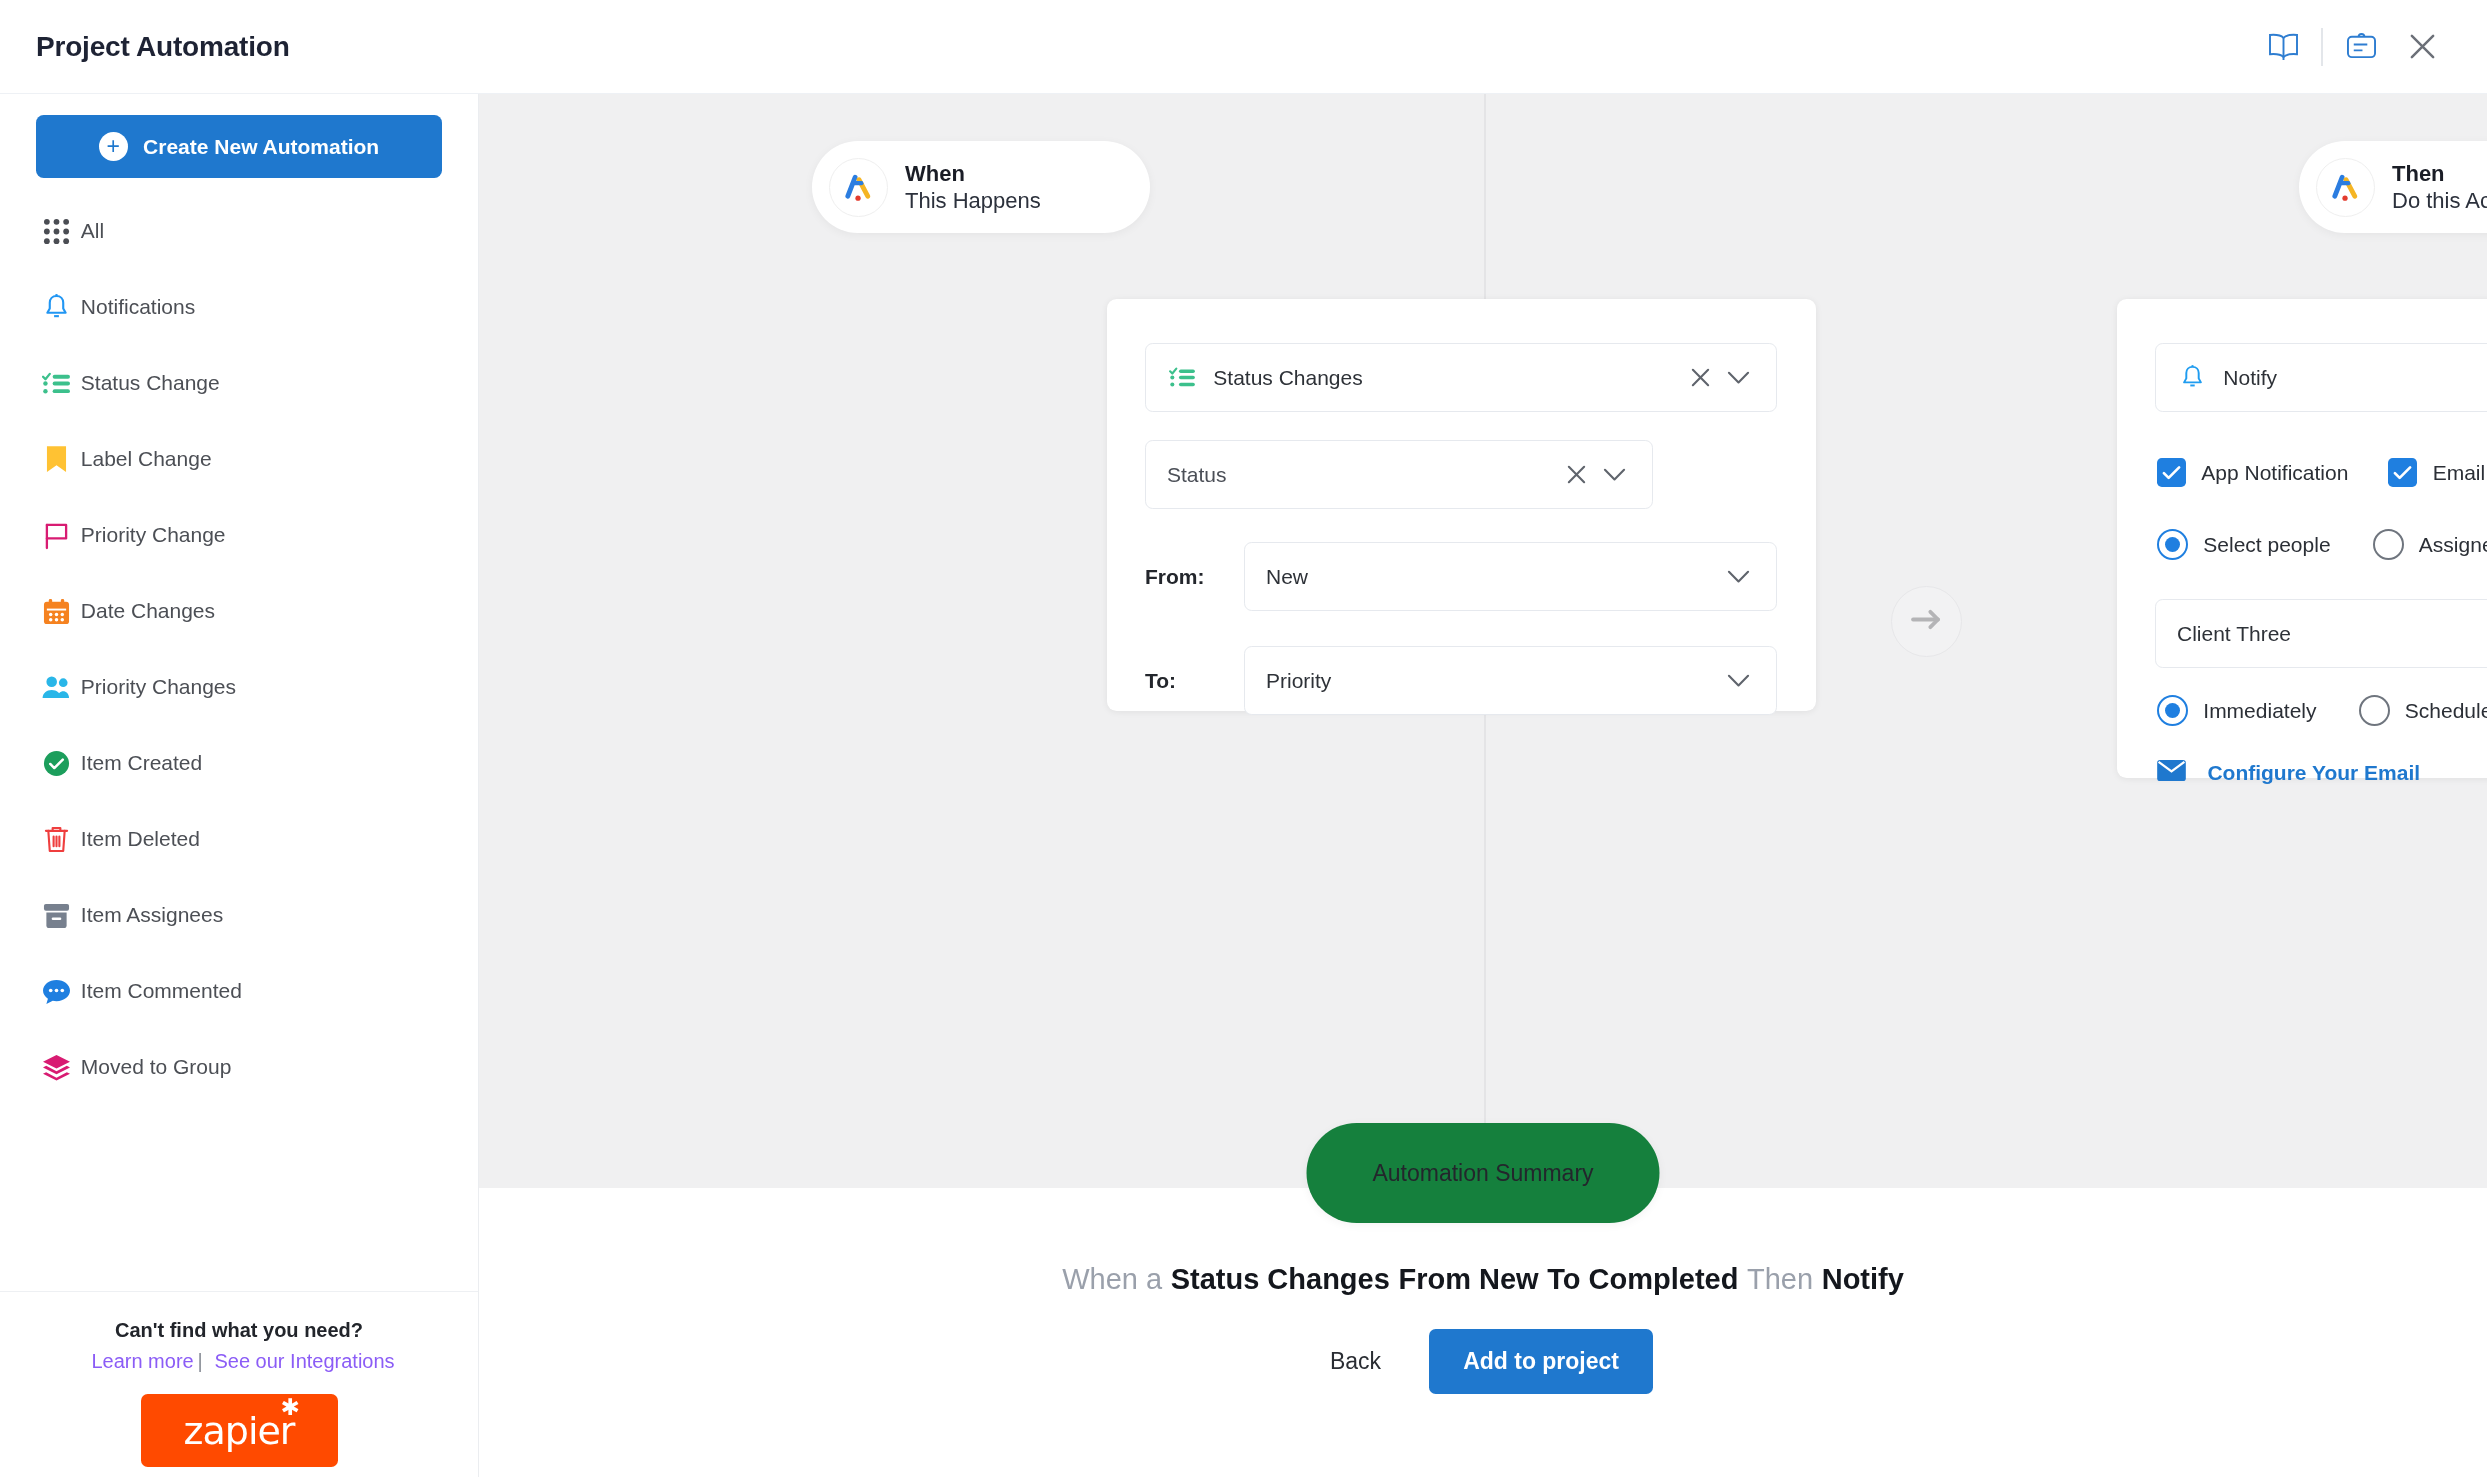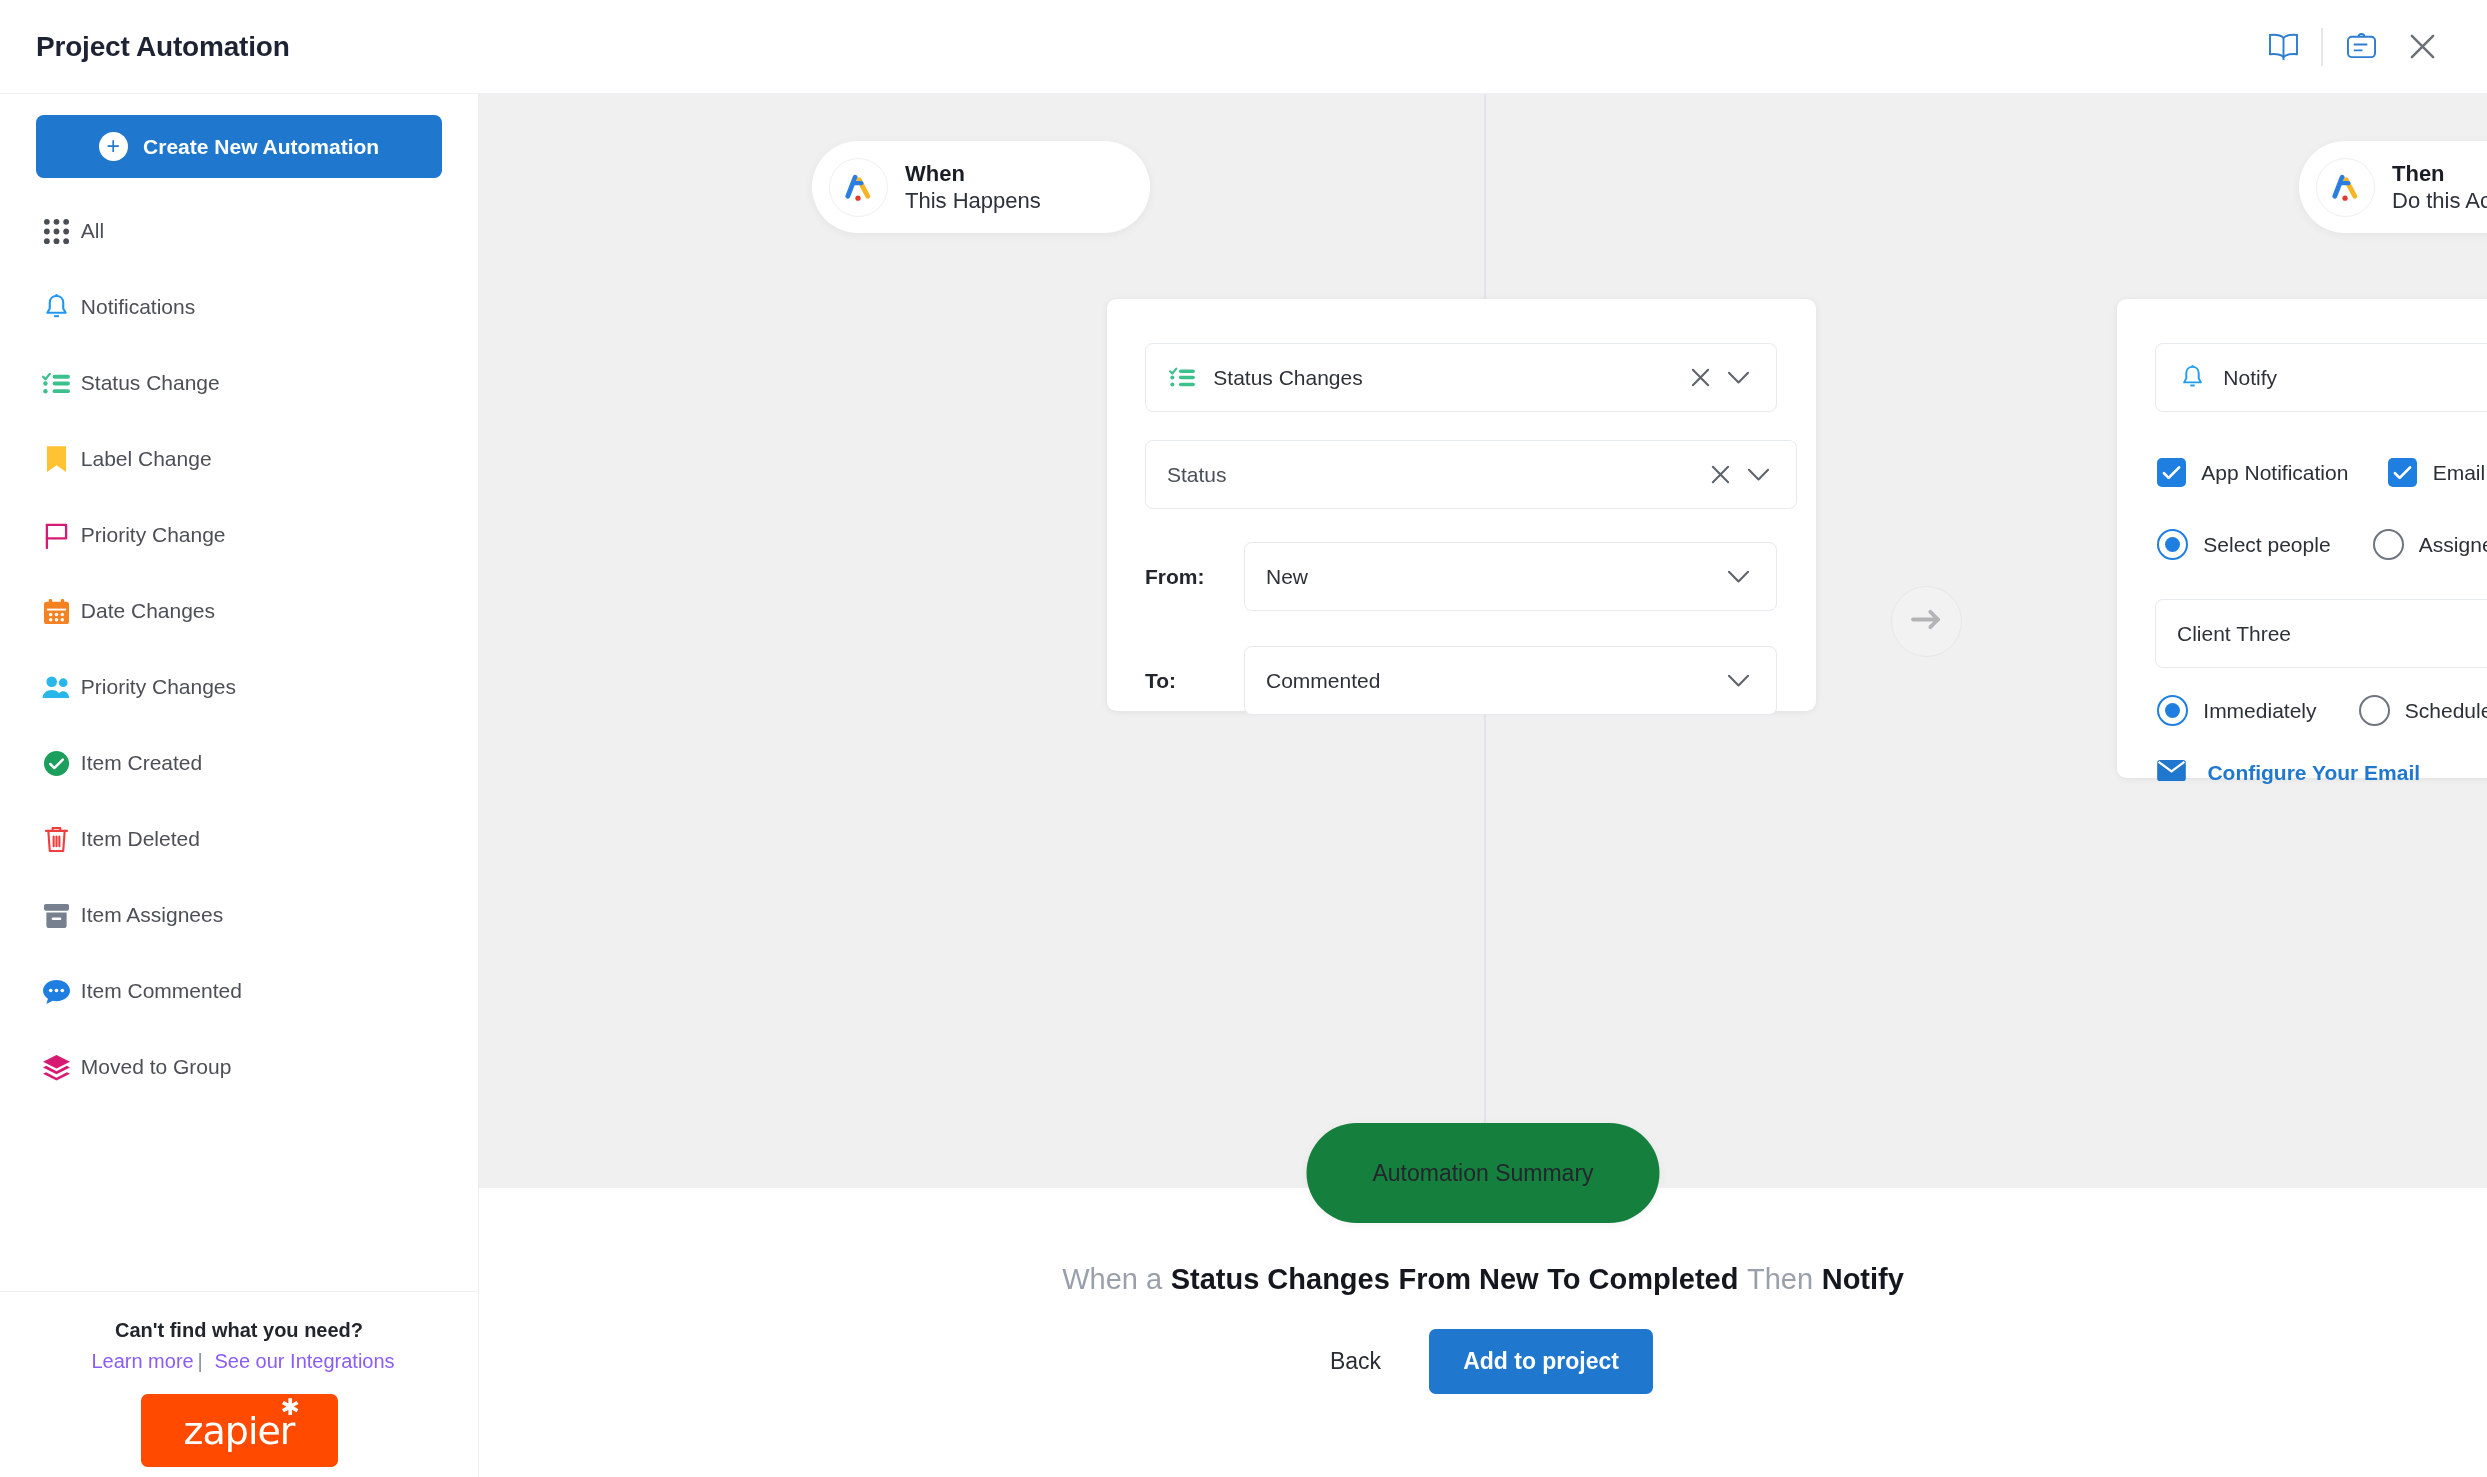--- a/index.html
+++ b/index.html
@@ -420,21 +420,21 @@
                   <path d="M3 3l16 16M19 3L3 19"></path>
                 </svg>
             </span>
             <span class="fld-chev">
               <svg width="23" height="15.3" viewBox="0 0 24 16" fill="none" stroke="#5f646c" stroke-width="2.2" stroke-linecap="round" stroke-linejoin="round">
                   <path d="M2 3l10 10L22 3"></path>
                 </svg>
             </span>
           </div>
 
-          <div class="field" style="position:absolute; left:38px; top:141px; width:652px;">
+          <div class="field" style="position:absolute; left:38px; top:141px; width:508px;">
             <span class="field-text muted">Status</span>
             <span class="fld-x">
               <svg width="21" height="21" viewBox="0 0 22 22" stroke="#5f646c" stroke-width="2.2" stroke-linecap="round">
                   <path d="M3 3l16 16M19 3L3 19"></path>
                 </svg>
             </span>
             <span class="fld-chev">
               <svg width="23" height="15.3" viewBox="0 0 24 16" fill="none" stroke="#5f646c" stroke-width="2.2" stroke-linecap="round" stroke-linejoin="round">
                   <path d="M2 3l10 10L22 3"></path>
                 </svg>
@@ -449,21 +449,21 @@
                 <svg width="23" height="15.3" viewBox="0 0 24 16" fill="none" stroke="#5f646c" stroke-width="2.2" stroke-linecap="round" stroke-linejoin="round">
                     <path d="M2 3l10 10L22 3"></path>
                   </svg>
               </span>
             </span>
           </div>
 
           <div class="row-lab" style="position:absolute; left:38px; top:347px; width:632px;">
             <span class="row-label">To:</span>
             <span class="field" style="flex:1;">
-              <span class="field-text">Commented</span>
+              <span class="field-text">Priority</span>
               <span class="fld-chev">
                 <svg width="23" height="15.3" viewBox="0 0 24 16" fill="none" stroke="#5f646c" stroke-width="2.2" stroke-linecap="round" stroke-linejoin="round">
                     <path d="M2 3l10 10L22 3"></path>
                   </svg>
               </span>
             </span>
           </div>
         </div>
 
         <div class="arrow-node" style="left:1412px; top:492px;">

